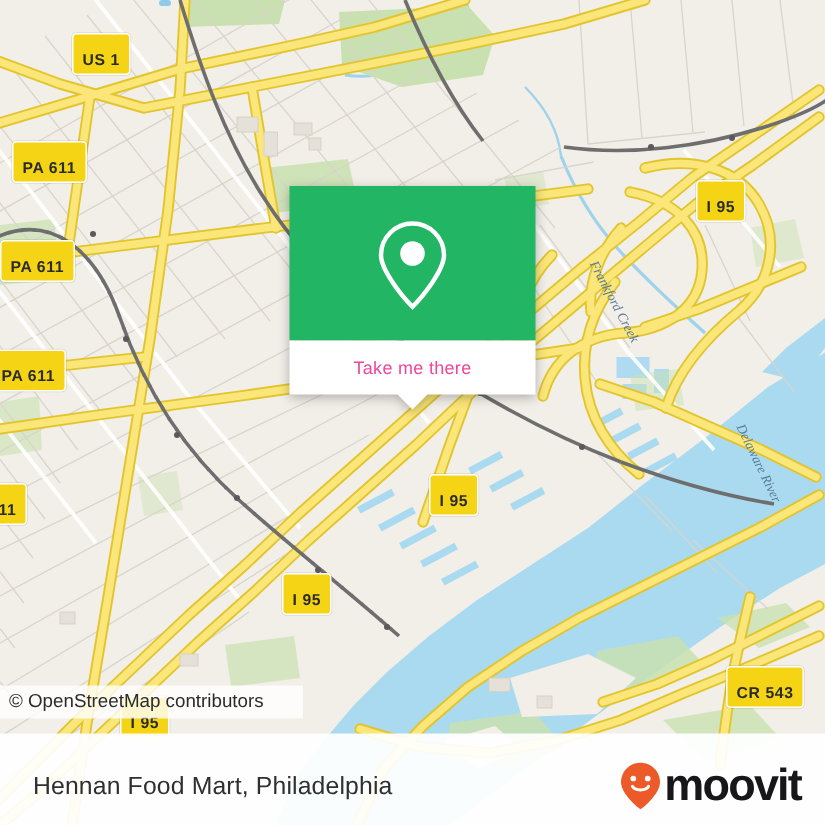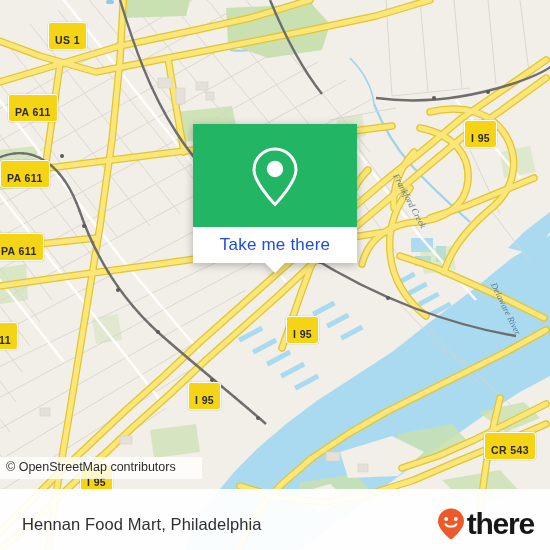--- a/index.html
+++ b/index.html
@@ -19,21 +19,21 @@
 
   
   .riverlbl{position:absolute;color:#5a7a96;font-size:9px;white-space:nowrap;
             font-family:"Liberation Serif","DejaVu Serif",serif;font-style:italic;}
 
   
   .card{position:absolute;left:193px;top:124px;width:164px;
         filter:drop-shadow(0 2px 4px rgba(0,0,0,.28));}
   .card-top{height:103px;background:#22B563;display:flex;align-items:center;justify-content:center;}
   .card-bot{height:36px;background:#ffffff;display:flex;align-items:center;justify-content:center;position:relative;}
-  .card-bot-label{font-size:17px;color:#1d4ed8;letter-spacing:.2px;}
+  .card-bot-label{font-size:12px;color:#ec4899;letter-spacing:.2px;}
   .card-tail{position:absolute;left:50%;margin-left:-11px;bottom:-10px;width:0;height:0;
              border-left:11px solid transparent;border-right:11px solid transparent;
              border-top:11px solid #ffffff;}
 
   
   .osm{position:absolute;left:0;top:457px;background:rgba(255,255,255,.80);
        color:#2b2b2b;font-size:12.5px;padding:3px 26px 4px 6px;line-height:15px;white-space:nowrap;}
 
   
   .footer{position:absolute;left:0;top:489px;width:550px;height:70px;
@@ -287,21 +287,21 @@
       </g>
     </svg>
 
     <div class="shield" style="left:48px;top:22px;">US 1</div>
     <div class="shield" style="left:8px;top:94px;">PA 611</div>
     <div class="shield" style="left:0px;top:160px;">PA 611</div>
     <div class="shield" style="left:-6px;top:233px;">PA 611</div>
     <div class="shield" style="left:464px;top:120px;">I 95</div>
     <div class="shield" style="left:286px;top:316px;">I 95</div>
     <div class="shield" style="left:188px;top:382px;">I 95</div>
-    <div class="shield" style="left:484px;top:432px;">CR 543</div>
+    <div class="shield" style="left:484px;top:444px;">CR 543</div>
     <div class="shield" style="left:-8px;top:322px;">11</div>
     <div class="shield" style="left:80px;top:464px;">I 95</div>
 
     <div class="riverlbl" style="left:400px;top:172px;transform:rotate(62deg);transform-origin:left top;">Frankford Creek</div>
     <div class="riverlbl" style="left:498px;top:281px;transform:rotate(64deg);transform-origin:left top;">Delaware River</div>
   </div>
 
   <div class="card">
     <div class="card-top">
       <svg width="56" height="64" viewBox="0 0 56 64">
@@ -321,17 +321,17 @@
   <div class="footer">
     <span class="footer-title">Hennan Food Mart, Philadelphia</span>
     <span class="brand">
       <svg width="30" height="34" viewBox="0 0 30 34">
         <path d="M15 1.5 C7.8 1.5 2 7.3 2 14.5 C2 21 10.5 29.5 15 32.5
                  C19.5 29.5 28 21 28 14.5 C28 7.3 22.2 1.5 15 1.5 Z" fill="#EB5A28"></path>
         <circle cx="10.2" cy="12" r="1.9" fill="#ffffff"></circle>
         <circle cx="19.8" cy="12" r="1.9" fill="#ffffff"></circle>
         <path d="M9.6 17.2 C11.4 20.4 18.6 20.4 20.4 17.2" fill="none" stroke="#ffffff" stroke-width="2" stroke-linecap="round"></path>
       </svg>
-      <span class="brand-word">there</span>
+      <span class="brand-word">moovit</span>
     </span>
   </div>
 
 </div>
 
 </body></html>

